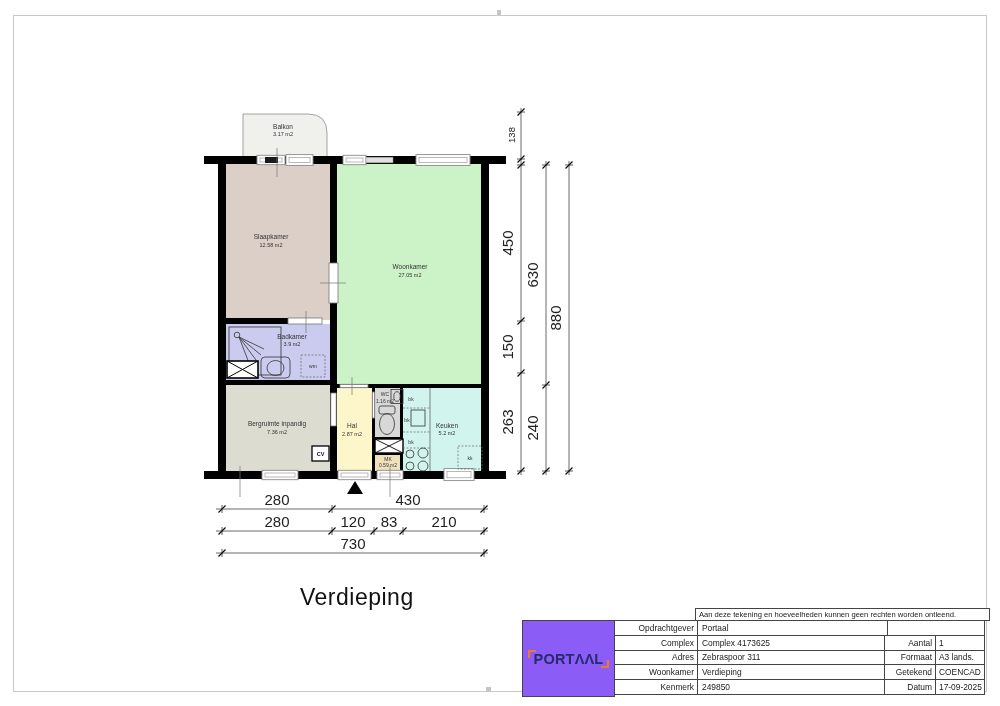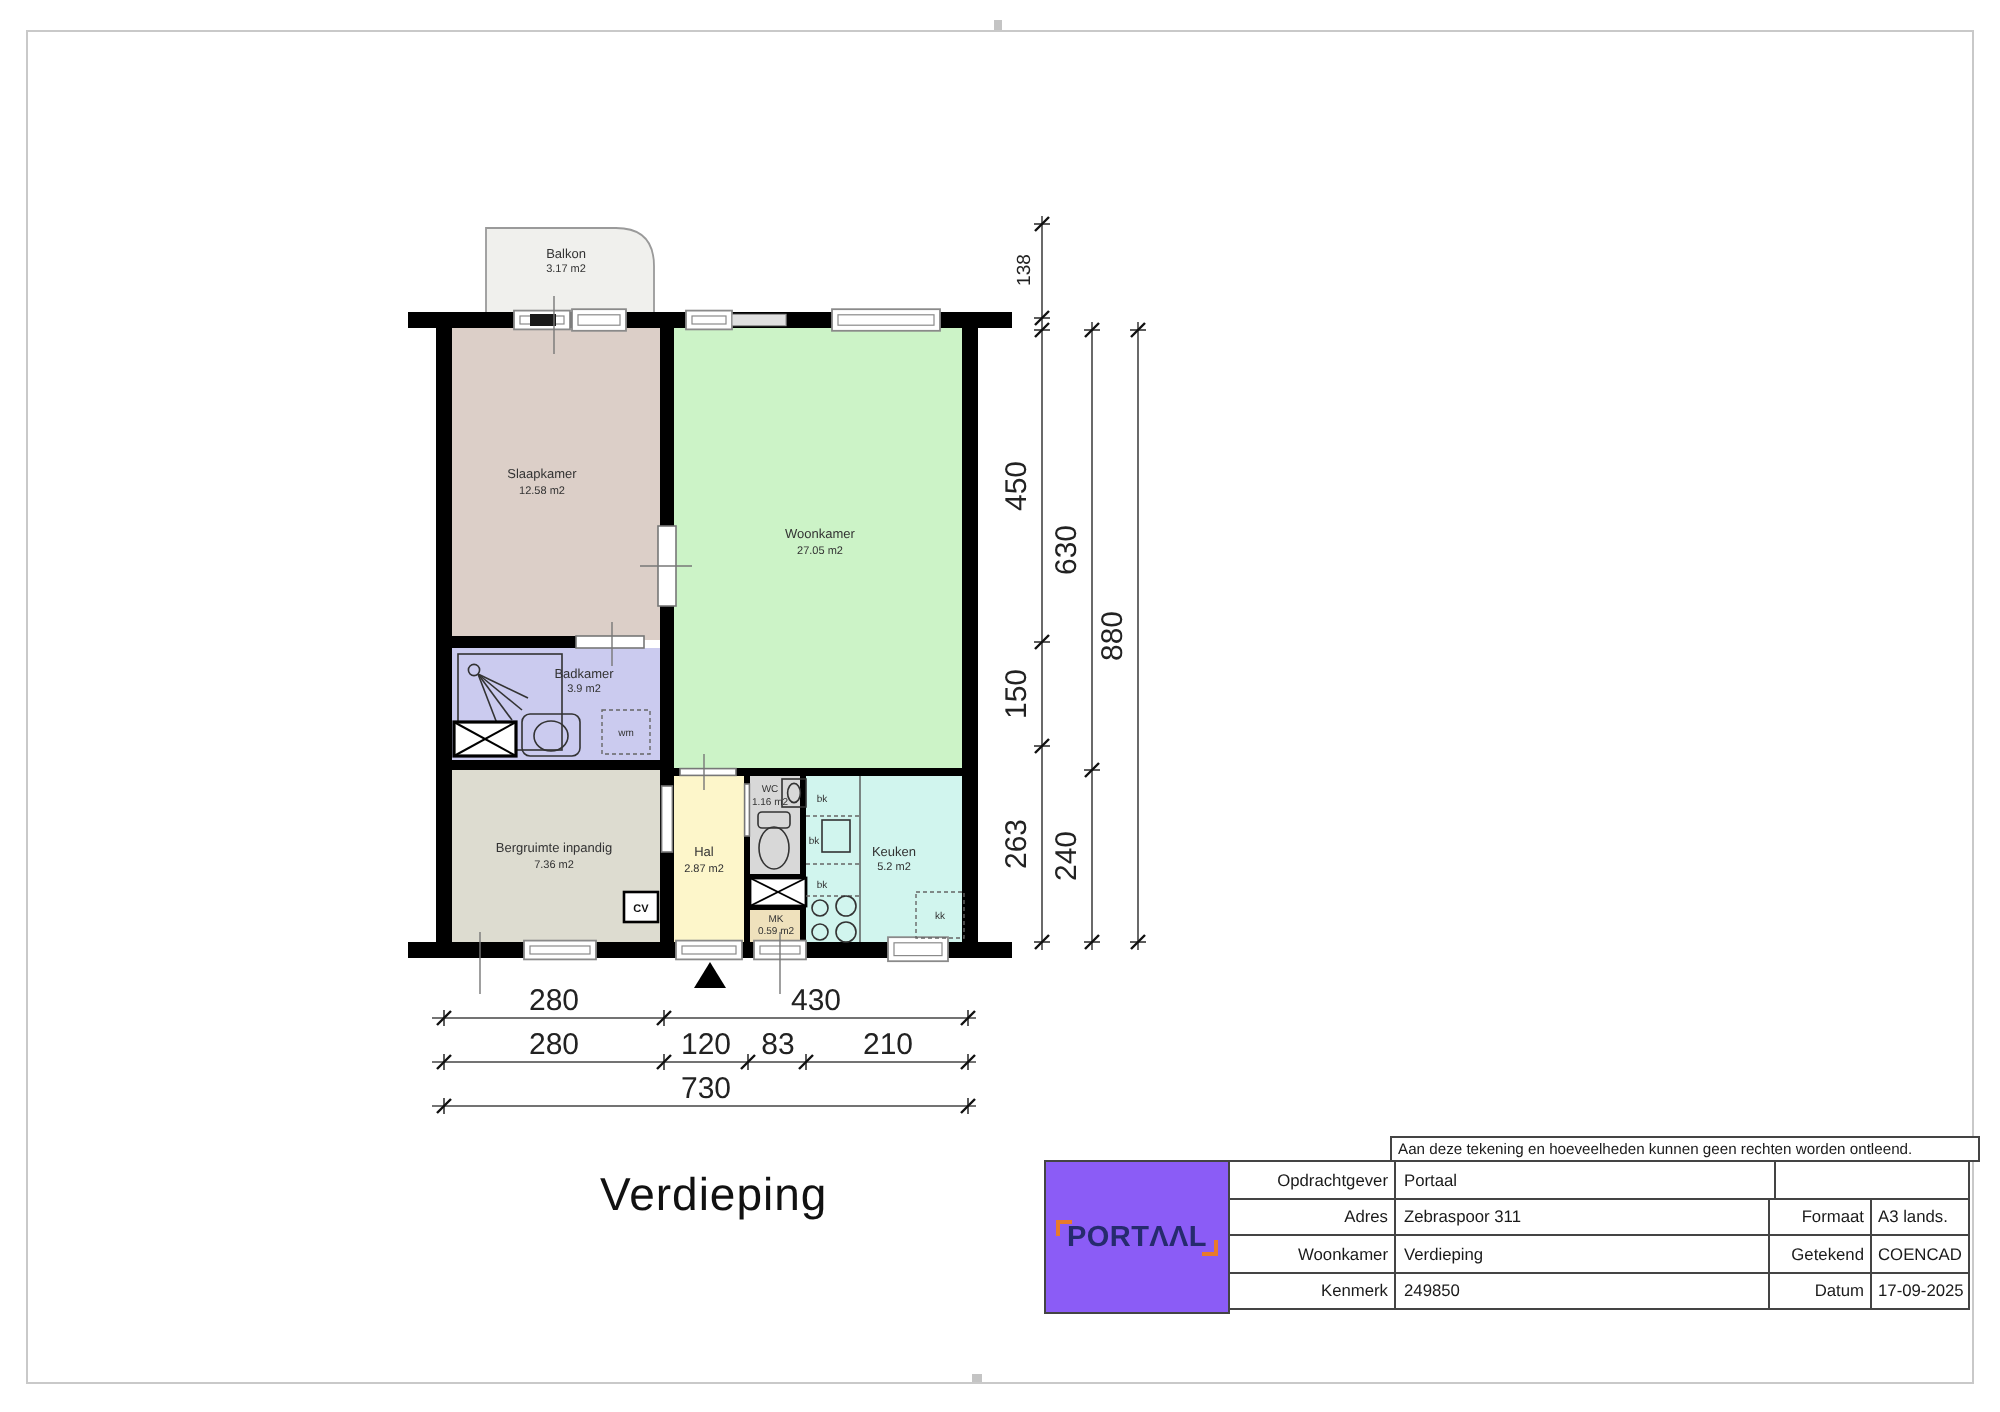--- a/index.html
+++ b/index.html
@@ -18,21 +18,21 @@
   .slash{stroke:#111;stroke-width:1.2;}
   .axis{stroke:#777;stroke-width:0.7;}
   .fix{stroke:#333;stroke-width:0.8;fill:none;}
   .dash{stroke:#666;stroke-width:0.7;fill:none;stroke-dasharray:2,1.5;}
   .doorframe{fill:#fff;stroke:#777;stroke-width:0.8;}
   .winframe{fill:#fff;stroke:#8a8a8a;stroke-width:0.9;}
   .wininner{fill:none;stroke:#8a8a8a;stroke-width:0.6;}
 
   .drawing-title{position:absolute;left:300px;top:584px;font-size:23px;color:#111;letter-spacing:0.5px;}
 
-  .tblock{position:absolute;left:522px;top:568px;width:464px;height:88px;color:#1a1a1a;}
+  .tblock{position:absolute;left:522px;top:608px;width:464px;height:88px;color:#1a1a1a;}
   .tb-disclaimer{position:absolute;left:173px;top:0;width:290px;height:11px;border:1px solid #444;
     font-size:7.6px;line-height:11px;padding-left:3px;white-space:nowrap;overflow:hidden;background:#fff;}
   .tb-logo-cell{position:absolute;left:0;top:12px;width:91px;height:75px;border:1px solid #444;background:#8b5cf6;}
   .tb-grid{position:absolute;left:92px;top:12px;width:371px;height:75px;border:1px solid #444;
     display:flex;flex-direction:column;background:#fff;box-sizing:border-box;}
   .tb-row{flex:1;display:flex;border-bottom:1px solid #444;font-size:8.4px;align-items:center;}
   .tb-row:last-child{border-bottom:none;}
   .tb-label1{width:79px;text-align:right;padding-right:3px;flex:none;}
   .tb-val1{flex:1;padding-left:4px;border-left:1px solid #444;align-self:stretch;display:flex;align-items:center;}
   .tb-label2{width:47px;text-align:right;padding-right:3px;border-left:1px solid #444;flex:none;align-self:stretch;display:flex;align-items:center;justify-content:flex-end;}
@@ -287,20 +287,26 @@
     </div>
   </div>
 
   <div class="tb-grid">
     <div class="tb-row">
       <span class="tb-label1">Opdrachtgever</span>
       <span class="tb-val1">Portaal</span>
       <span class="tb-empty"></span>
     </div>
     <div class="tb-row">
+      <span class="tb-label1">Complex</span>
+      <span class="tb-val1">Complex 4173625</span>
+      <span class="tb-label2">Aantal</span>
+      <span class="tb-val2">1</span>
+    </div>
+    <div class="tb-row">
       <span class="tb-label1">Adres</span>
       <span class="tb-val1">Zebraspoor 311</span>
       <span class="tb-label2">Formaat</span>
       <span class="tb-val2">A3  lands.</span>
     </div>
     <div class="tb-row">
       <span class="tb-label1">Woonkamer</span>
       <span class="tb-val1">Verdieping</span>
       <span class="tb-label2">Getekend</span>
       <span class="tb-val2">COENCAD</span>

